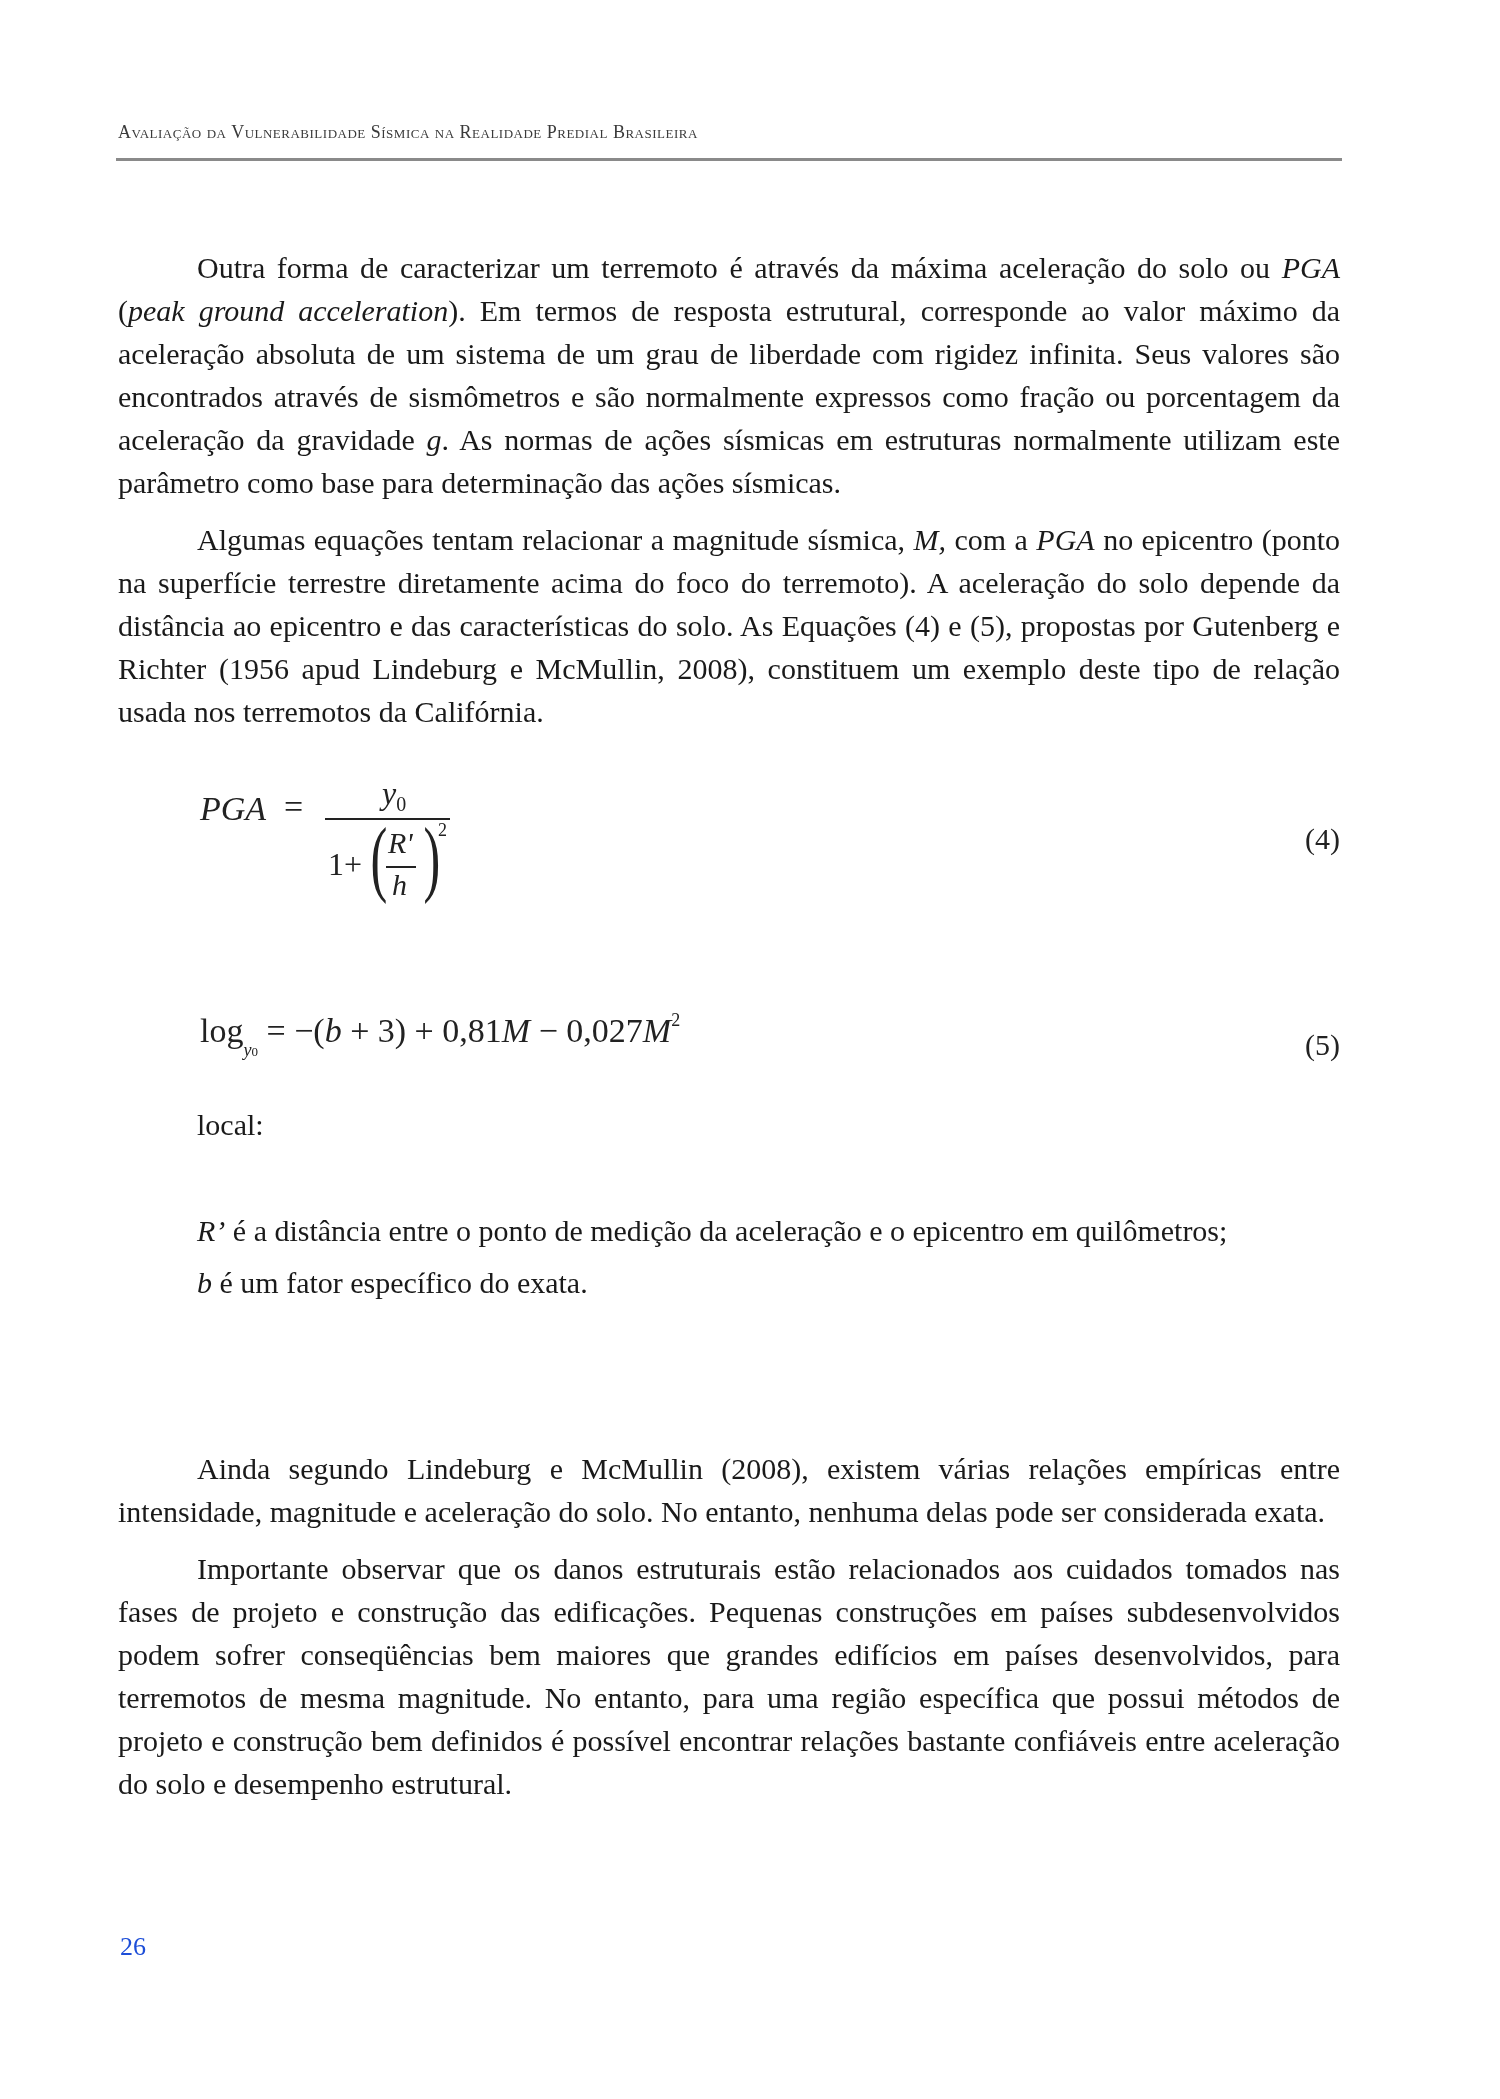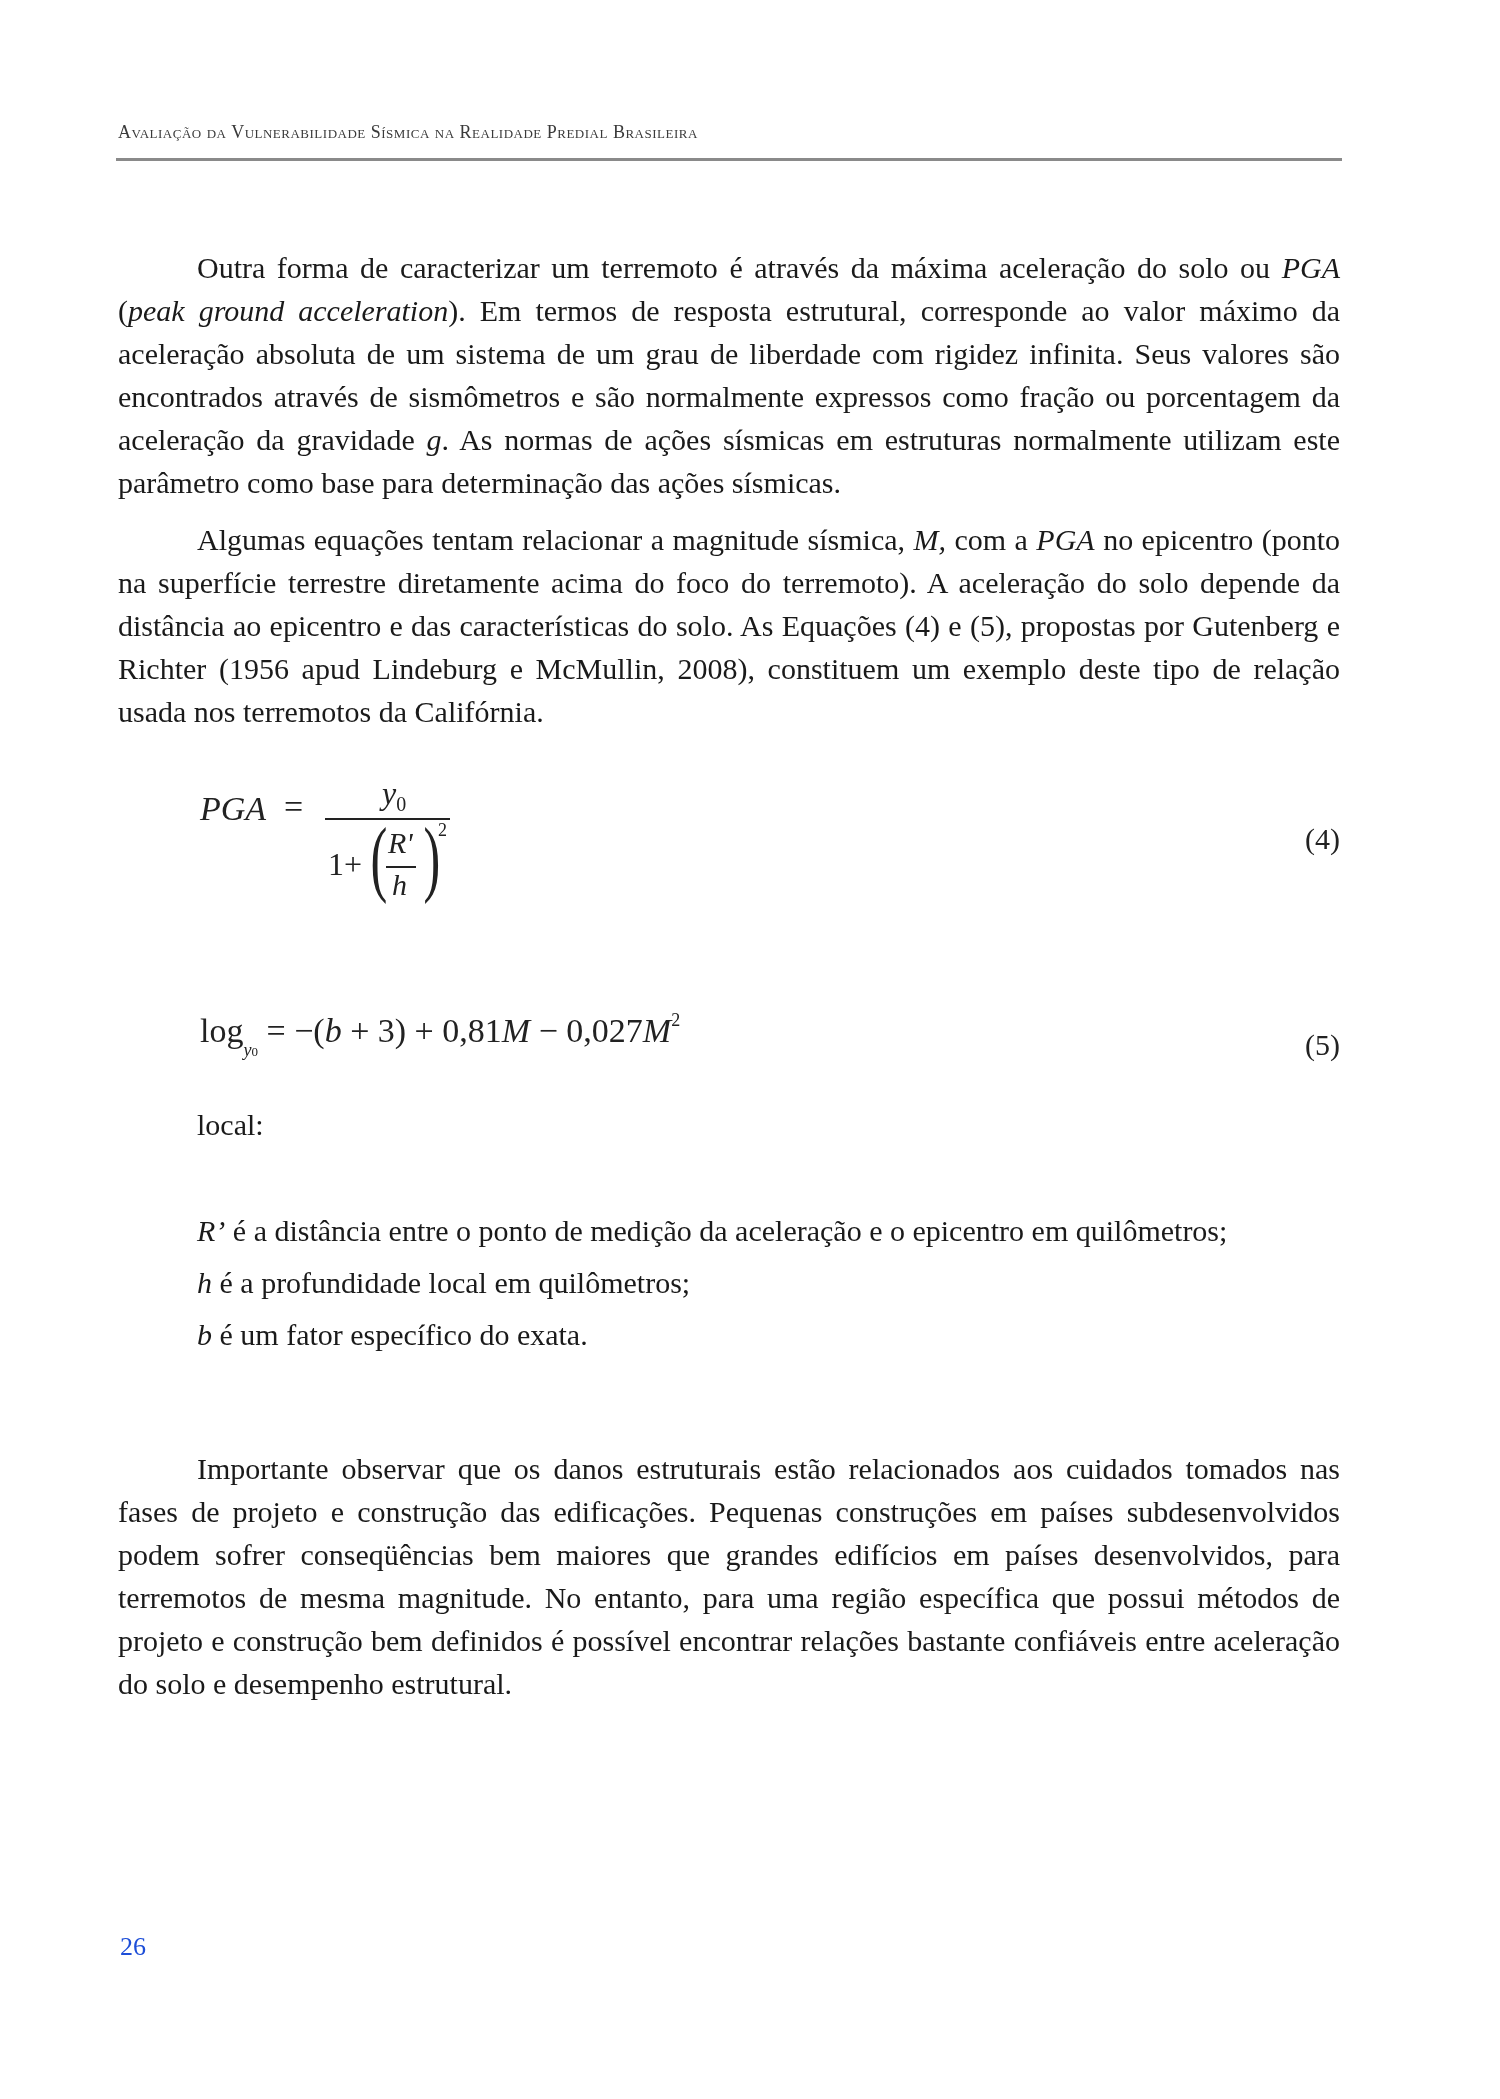--- a/index.html
+++ b/index.html
@@ -67,21 +67,21 @@
 </div>
 <div class="eq-num" style="top:822px;">(4)</div>
 
 <div class="eq eq5"><span>log</span><span class="log-sub"><span>y</span><small>0</small></span><span> = −(</span><i>b</i><span> + 3) + 0,81</span><i>M</i><span> − 0,027</span><i>M</i><sup>2</sup></div>
 <div class="eq-num" style="top:1028px;">(5)</div>
 
 <div class="onde">local:</div>
 
 <div class="defs">
   <p class="def-item"><em>R’</em><span> é a distância entre o ponto de medição da aceleração e o epicentro em quilômetros;</span></p>
-  <p class="def-item"><em>h</em><span> é a profundidade local em quilômetros;</span></p>
   <p class="def-item"><em>b</em><span> é um fator específico do exata.</span></p>
 </div>
 
 <div class="body-block" style="top:1407px;">
+  <p class="para">Ainda segundo Lindeburg e McMullin (2008), existem várias relações empíricas entre intensidade, magnitude e aceleração do solo. No entanto, nenhuma delas pode ser considerada exata.</p>
   <p class="para">Importante observar que os danos estruturais estão relacionados aos cuidados tomados nas fases de projeto e construção das edificações. Pequenas construções em países subdesenvolvidos podem sofrer conseqüências bem maiores que grandes edifícios em países desenvolvidos, para terremotos de mesma magnitude. No entanto, para uma região específica que possui métodos de projeto e construção bem definidos é possível encontrar relações bastante confiáveis entre aceleração do solo e desempenho estrutural.</p>
 </div>
 
 <div class="page-number">26</div>
 
 </body></html>

